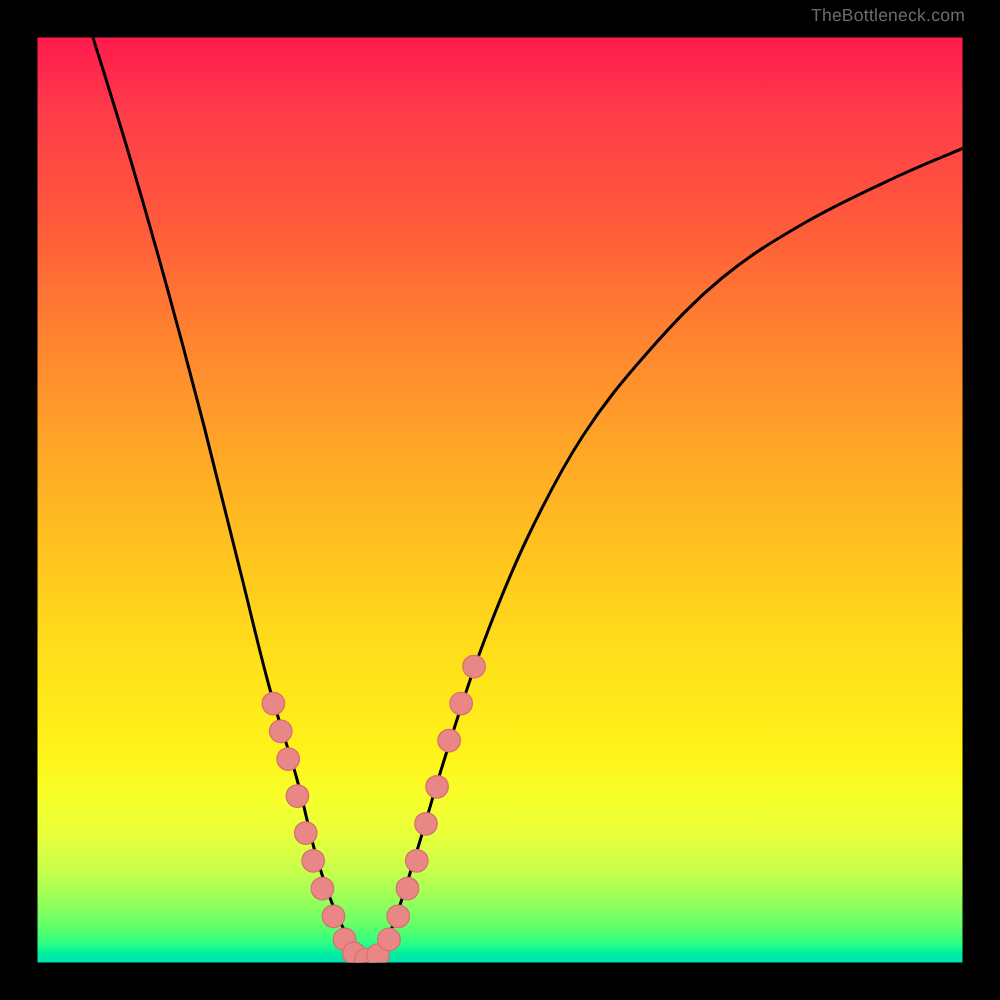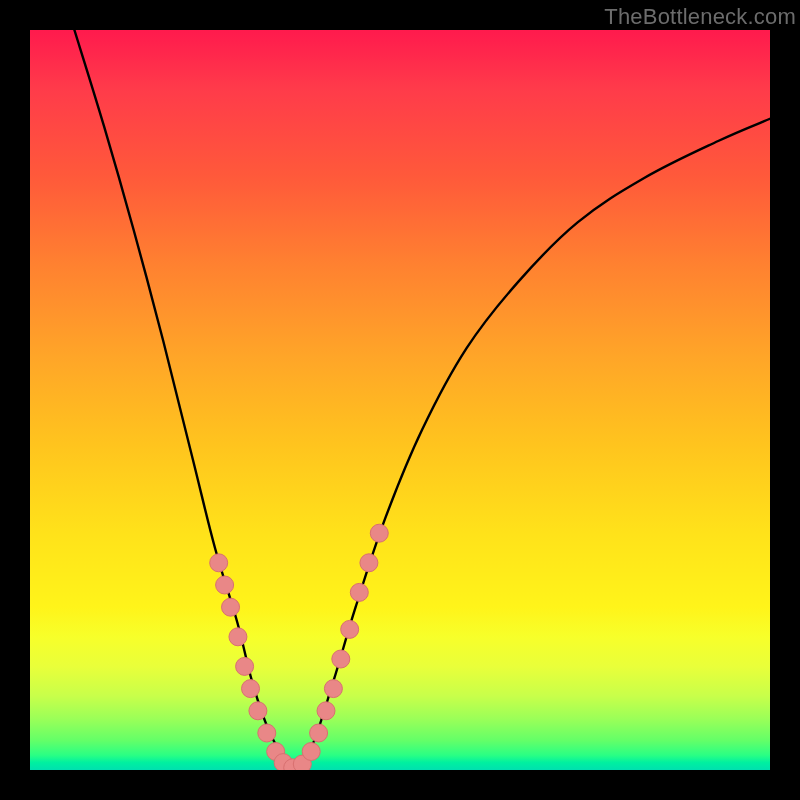--- a/index.html
+++ b/index.html
@@ -47,23 +47,23 @@
   .plot-svg {
     position: absolute;
     top: 0;
     left: 0;
     width: 740px;
     height: 740px;
   }
   .watermark {
     position: absolute;
     top: 4px;
-    right: 4px;
+    right: 28px;
     color: #6c6c6c;
-    font-size: 22px;
+    font-size: 14px;
     letter-spacing: 0.2px;
     font-weight: 400;
   }
 </style>
 </head>
 <body>
 
 <div class="frame">
   <div class="watermark">TheBottleneck.com</div>
   <div class="plot-area">

